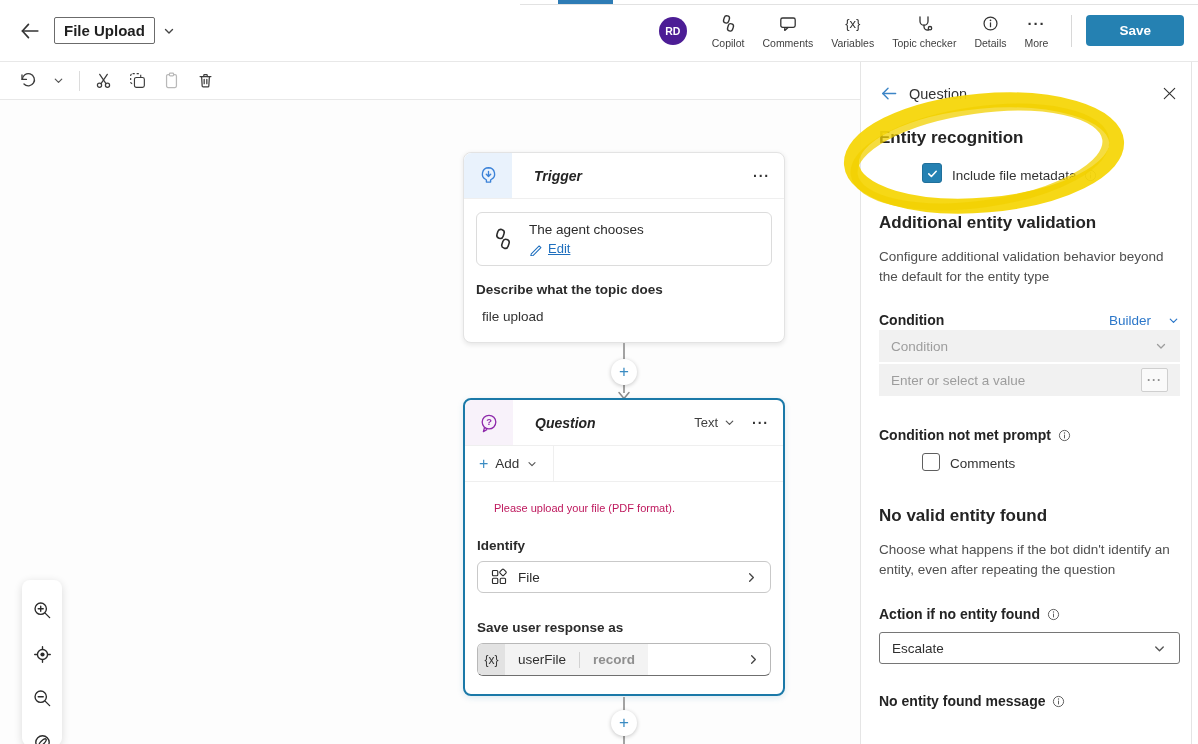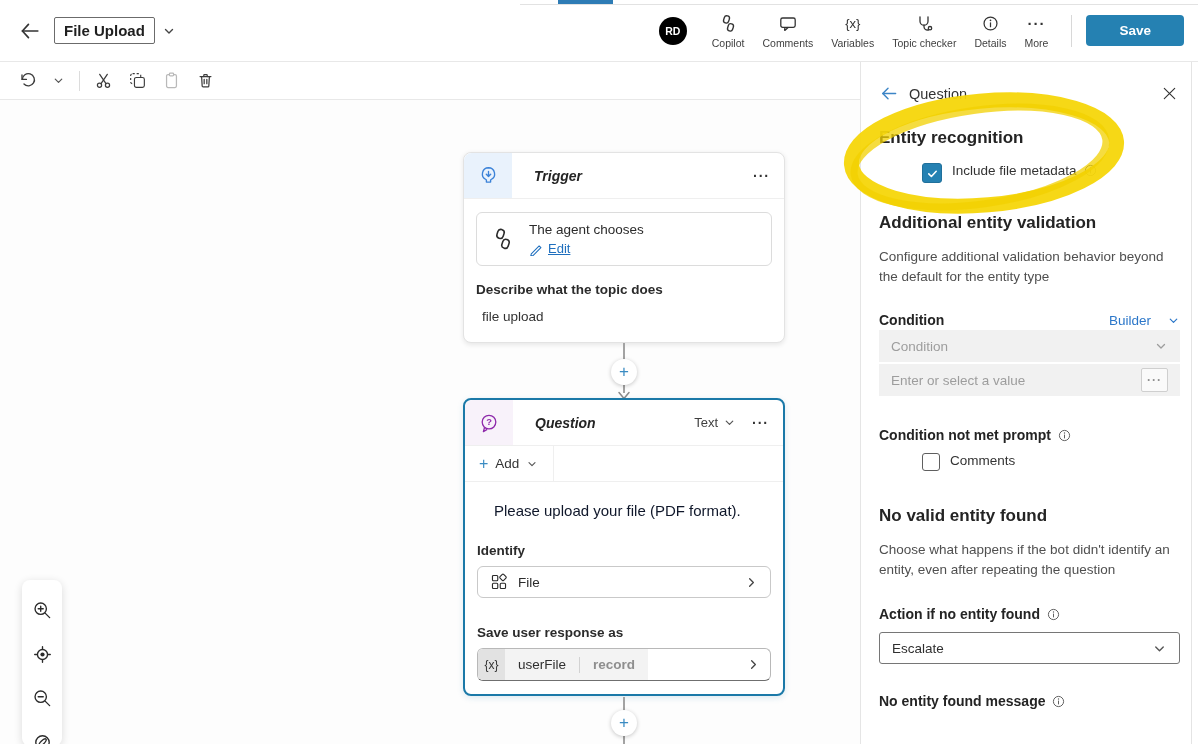--- a/index.html
+++ b/index.html
@@ -13,21 +13,21 @@
   .tabbar  { position:absolute; left:558px; top:0; width:55px; height:4px; background:#2e7cb5; z-index:10; }
 
   
   .topbar { position:absolute; left:0; top:0; width:1198px; height:62px; background:#fff;
     border-bottom:1px solid #e8e8e8; display:flex; align-items:center; z-index:5; }
   .back-btn { margin-left:18px; color:#333; cursor:pointer; }
   .title-box { margin-left:14px; border:1px solid #6b6b6b; border-radius:2px; padding:4px 9px;
     font-weight:bold; font-size:15px; color:#1f1f1f; }
   .title-chev { margin-left:7px; color:#444; }
   .topbar-right { margin-left:auto; display:flex; align-items:center; padding-right:14px; }
-  .avatar { width:28px; height:28px; border-radius:50%; background:#000000; color:#fff;
+  .avatar { width:28px; height:28px; border-radius:50%; background:#4c1d95; color:#fff;
     font-size:10.5px; font-weight:bold; display:flex; align-items:center; justify-content:center; margin-right:16px; }
   .tb-action { display:flex; flex-direction:column; align-items:center; justify-content:center;
     padding:0 9px; height:48px; color:#333; cursor:pointer; }
   .tb-action .glyph { height:22px; display:flex; align-items:center; font-size:13px; color:#333; }
   .tb-action .lbl { font-size:10.5px; color:#3f3f3f; margin-top:2px; white-space:nowrap; }
   .tb-action .more-dots { font-size:15px; letter-spacing:1px; font-weight:bold; color:#333; }
   .tb-divider { width:1px; height:32px; background:#d8d8d8; margin:0 14px; }
   .save-btn { background:#2581b2; color:#fff; font-weight:bold; font-size:13.5px;
     border:none; border-radius:4px; padding:8px 33px; cursor:pointer; }
 
@@ -74,21 +74,21 @@
   .question-iconblock { background:#f8f2fa; color:#8f2bab; }
   .q-type { margin-left:auto; display:flex; align-items:center; gap:5px; color:#3f3f3f; font-size:13px; cursor:pointer; }
   .q-type .ic { color:#555; }
   .q-more { margin-left:16px; margin-right:14px; font-size:14px; font-weight:bold; letter-spacing:1px; color:#333; cursor:pointer; }
   .add-row { height:36px; display:flex; align-items:stretch; border-bottom:1px solid #efefef; }
   .add-btn { display:flex; align-items:center; gap:7px; padding:0 15px 0 14px; border-right:1px solid #efefef; cursor:pointer; }
   .add-btn .plus { color:#3a8bc2; font-size:16px; }
   .add-btn .albl { font-size:13.5px; color:#333; }
   .add-btn .ic { color:#555; }
   .q-body { padding:14px 12px 0 12px; }
-  .q-message { font-size:15px; color:#0f172a; padding-left:17px; margin-top:6px; }
+  .q-message { font-size:11px; color:#be185d; padding-left:17px; margin-top:6px; }
   .q-label { font-weight:bold; font-size:13.5px; color:#2b2b2b; }
   .identify-label { margin-top:24px; }
   .entity-box { margin-top:8px; height:32px; border:1px solid #c9c9c9; border-radius:6px; display:flex;
     align-items:center; padding:0 12px; gap:10px; cursor:pointer; background:#fff; }
   .entity-box .name { font-size:13.5px; color:#2b2b2b; flex:1; }
   .save-as-label { margin-top:27px; }
   .var-box { margin-top:8px; height:33px; border:1px solid #b8b8b8; border-bottom-color:#6f6f6f; border-radius:6px;
     display:flex; align-items:center; overflow:hidden; cursor:pointer; background:#fff; }
   .chip-group { align-self:stretch; display:flex; align-items:center; background:#f3f3f3; }
   .x-badge { align-self:stretch; display:flex; align-items:center; justify-content:center; width:27px;
@@ -109,21 +109,21 @@
   .panel { position:absolute; left:860px; top:62px; width:338px; height:682px; background:#fff;
     border-left:1px solid #e5e5e5; z-index:6; }
   .panel-scroll-line { position:absolute; left:330px; top:0; bottom:0; width:1px; background:#e4e4e4; }
   .panel-header { display:flex; align-items:center; padding:22px 20px 0 18px; }
   .panel-back { color:#3c85c6; cursor:pointer; }
   .panel-title { font-size:14.5px; color:#333; margin-left:11px; }
   .panel-close { margin-left:auto; color:#333; cursor:pointer; }
   .panel-body { padding:0 18px; }
   .p-h1 { font-size:17px; font-weight:bold; color:#242424; }
   .h-entity { margin-top:25px; }
-  .cb-row { display:flex; align-items:flex-start; margin-top:15px;padding-left:43px; }
+  .cb-row { display:flex; align-items:flex-end; margin-top:15px;padding-left:43px; }
   .cb-checked { width:20px; height:20px; background:#2581b2; border:1px solid #20709b; border-radius:3px;
     display:flex; align-items:center; justify-content:center; cursor:pointer; }
   .cb-empty { width:18px; height:18px; background:#fff; border:1.5px solid #5f5f5f; border-radius:3px; cursor:pointer; }
   .cb-label { font-size:13.5px; color:#333; margin-left:10px; }
   .info-ic { color:#5c5c5c; margin-left:6px; }
   .h-validation { margin-top:30px; }
   .p-desc { margin-top:14px; font-size:13.5px; color:#4f4f4f; line-height:20px; width:300px; }
   .cond-row { margin-top:25px; display:flex; align-items:center; }
   .p-label { font-size:14px; font-weight:bold; color:#242424; display:flex; align-items:center; }
   .builder-dd { margin-left:auto; display:flex; align-items:center; gap:16px; color:#2c77c9; font-size:13.5px; cursor:pointer; }

